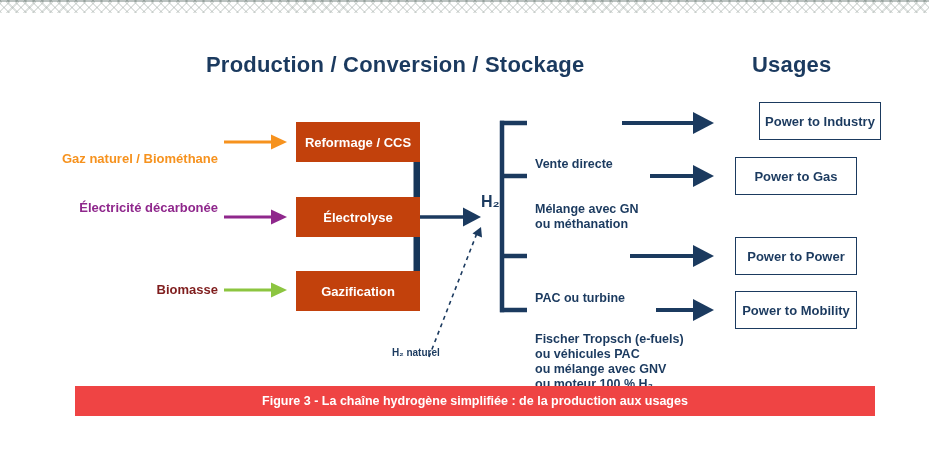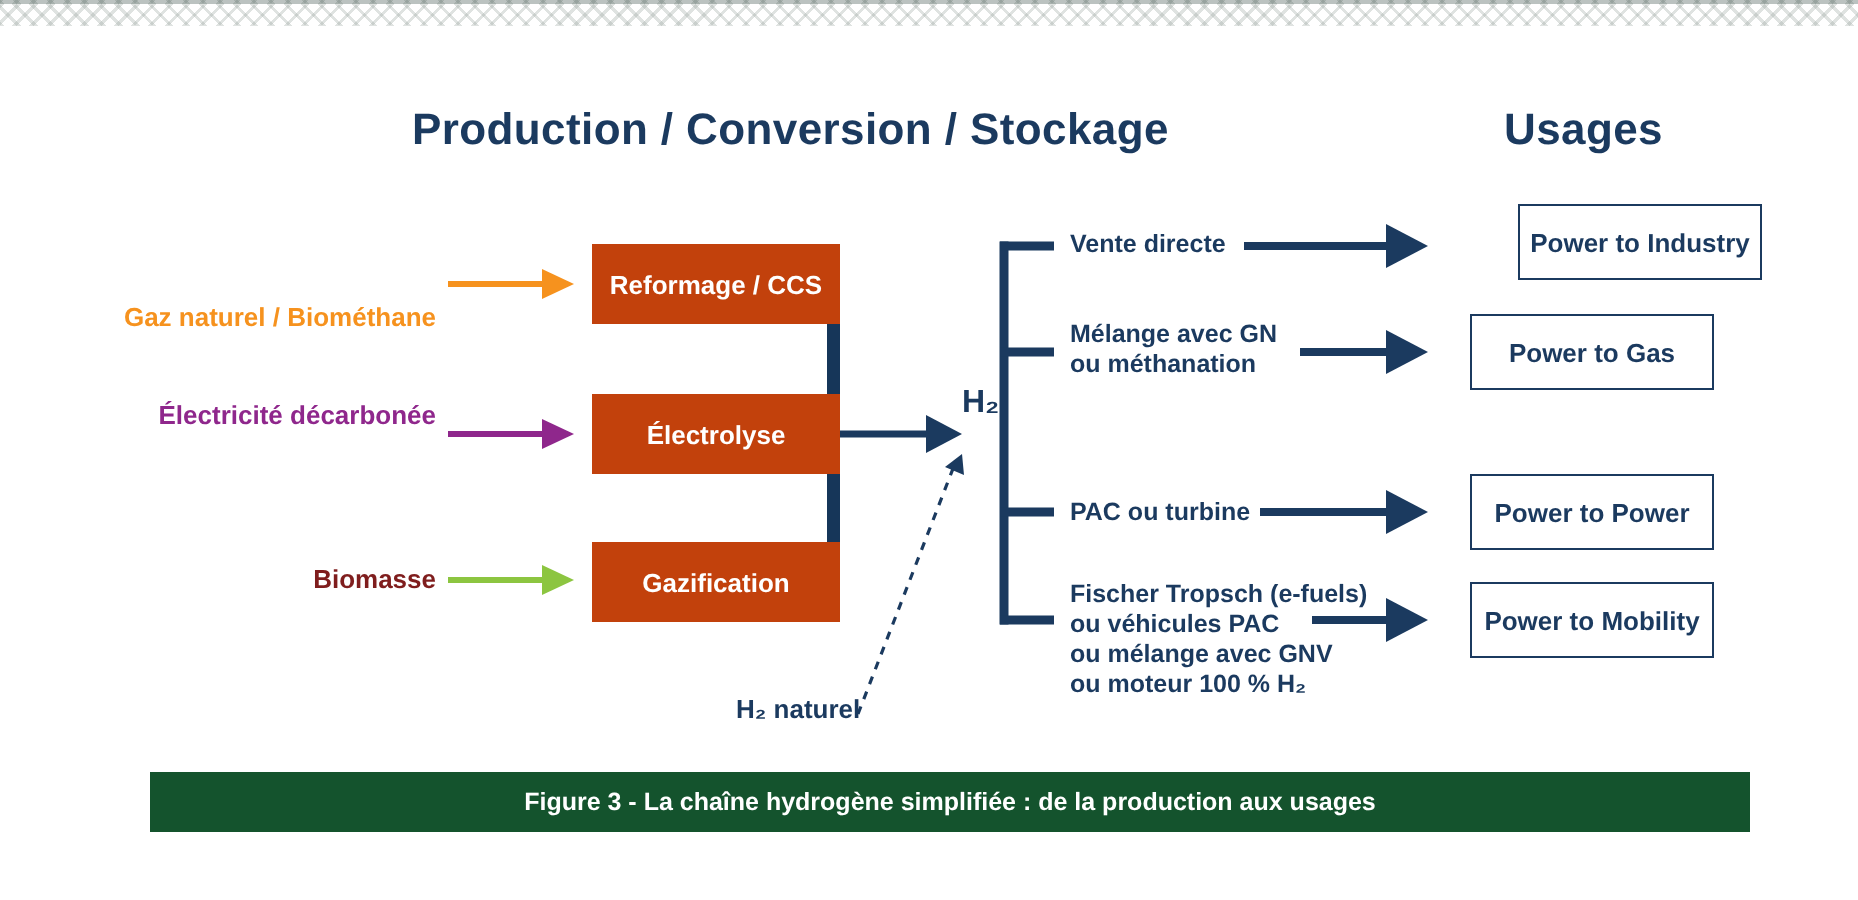--- a/index.html
+++ b/index.html
@@ -20,25 +20,25 @@
   .proc-box{
     left:296px;width:124px;height:40px;background:#c2410c;color:#ffffff;
     display:flex;align-items:center;justify-content:center;
     font-size:13px;font-weight:600;white-space:nowrap;
   }
   .usage-box{
     left:735px;width:122px;height:38px;background:#ffffff;border:1.5px solid #1b3a5f;
     box-sizing:border-box;display:flex;align-items:center;justify-content:center;
     font-size:13px;font-weight:600;color:#1b3a5f;white-space:nowrap;
   }
-  .branch-label{font-size:12.5px;font-weight:600;color:#1b3a5f;line-height:15px;white-space:nowrap;}
+  .branch-label{font-size:12.5px;font-weight:600;color:#1b3a5f;line-height:15px;white-space:nowrap;margin-top:42px;}
   .h2-label{font-size:16px;font-weight:600;color:#1b3a5f;white-space:nowrap;margin-left:48px;}
-  .h2nat-label{font-size:13px;font-weight:600;color:#1b3a5f;white-space:nowrap;}
+  .h2nat-label{font-size:10px;font-weight:600;color:#1b3a5f;white-space:nowrap;margin-left:24px;}
   .caption-bar{
-    left:75px;top:386px;width:800px;height:30px;background:#14532d;
+    left:75px;top:386px;width:800px;height:30px;background:#ef4444;
     display:flex;align-items:center;justify-content:center;
     color:#ffffff;font-size:12.5px;font-weight:700;white-space:nowrap;
   }
   svg.overlay{position:absolute;left:0;top:0;width:929px;height:450px;pointer-events:none;}
 </style>
 </head>
 <body>
 
 <div class="stage">
 

